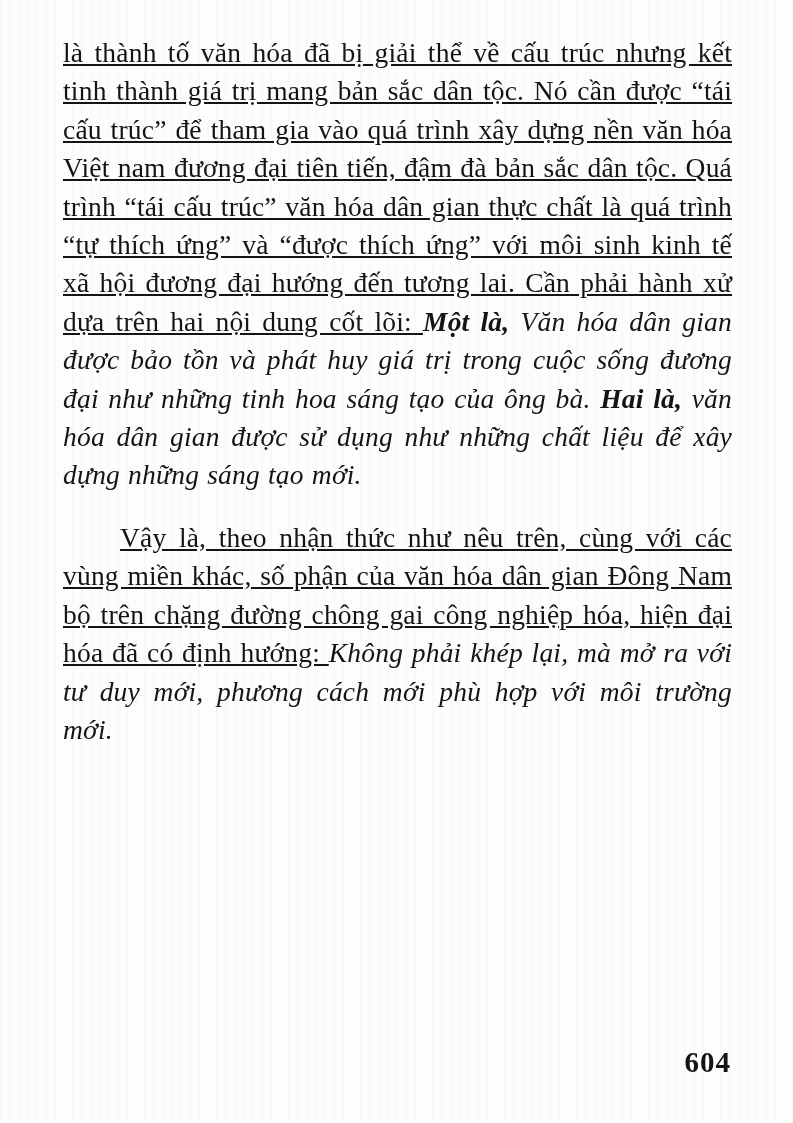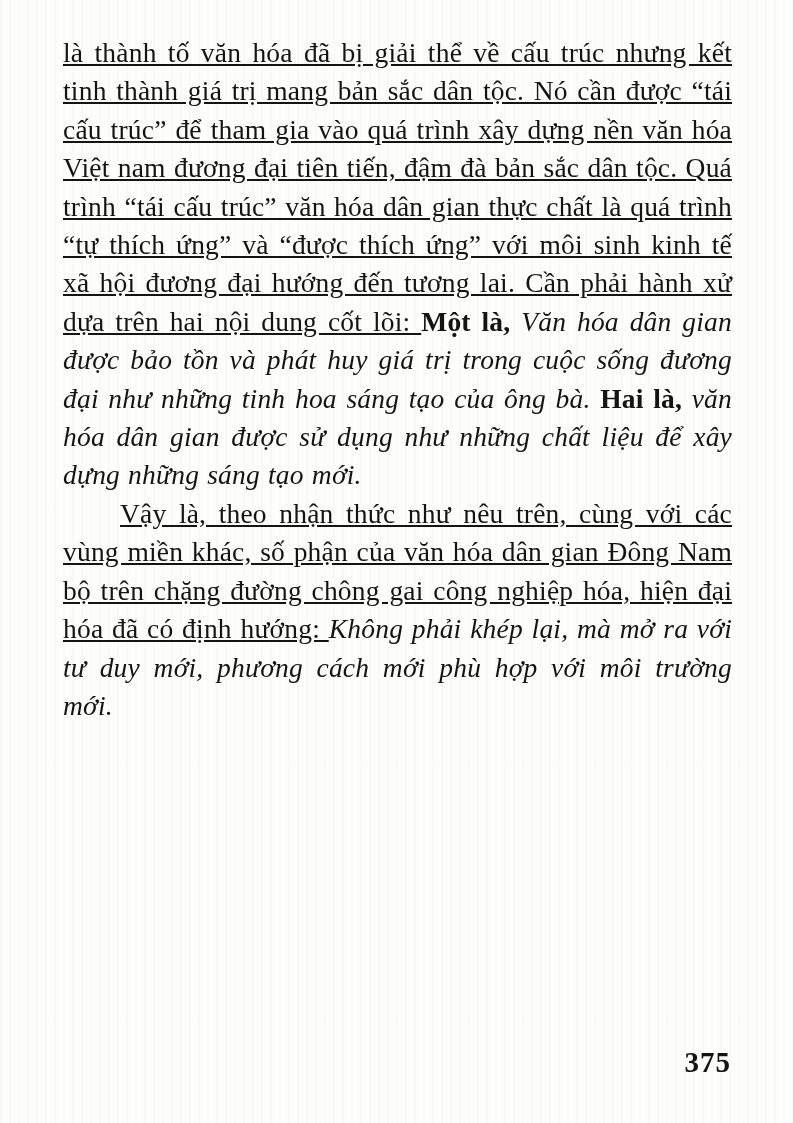--- a/index.html
+++ b/index.html
@@ -27,39 +27,40 @@
   }
   .para {
     margin: 0;
     font-size: 27.5px;
     line-height: 38.4px;
     text-align: justify;
     letter-spacing: 0.2px;
     word-spacing: 1px;
   }
   .para + .para {
+    margin-top: 24px;
   }
   .para.indented {
     text-indent: 57px;
   }
   .seg.regular { font-style: normal; font-weight: normal; text-decoration: underline; }
   .seg.italic { font-style: italic; font-weight: normal; }
-  .seg.bold-italic { font-weight: bold; }
+  .seg.bold-italic { font-style: italic; font-weight: bold; }
   .page-number {
     position: absolute;
     top: 1046px;
     right: 62px;
     font-size: 29px;
     font-weight: bold;
     font-style: normal;
     letter-spacing: 1px;
   }
 </style>
 </head>
 <body>
 
 <div class="page">
   <div class="text-block">
     <p class="para"><span class="seg regular">là thành tố văn hóa đã bị giải thể về cấu trúc nhưng kết tinh thành giá trị mang bản sắc dân tộc. Nó cần được “tái cấu trúc” để tham gia vào quá trình xây dựng nền văn hóa Việt nam đương đại tiên tiến, đậm đà bản sắc dân tộc. Quá trình “tái cấu trúc” văn hóa dân gian thực chất là quá trình “tự thích ứng” và “được thích ứng” với môi sinh kinh tế xã hội đương đại hướng đến tương lai. Cần phải hành xử dựa trên hai nội dung cốt lõi: </span><span class="seg bold-italic">Một là,</span><span class="seg italic"> Văn hóa dân gian được bảo tồn và phát huy giá trị trong cuộc sống đương đại như những tinh hoa sáng tạo của ông bà. </span><span class="seg bold-italic">Hai là,</span><span class="seg italic"> văn hóa dân gian được sử dụng như những chất liệu để xây dựng những sáng tạo mới.</span></p>
     <p class="para indented"><span class="seg regular">Vậy là, theo nhận thức như nêu trên, cùng với các vùng miền khác, số phận của văn hóa dân gian Đông Nam bộ trên chặng đường chông gai công nghiệp hóa, hiện đại hóa đã có định hướng: </span><span class="seg italic">Không phải khép lại, mà mở ra với tư duy mới, phương cách mới phù hợp với môi trường mới.</span></p>
   </div>
-  <div class="page-number">375</div>
+  <div class="page-number">604</div>
 </div>
 
 </body></html>

